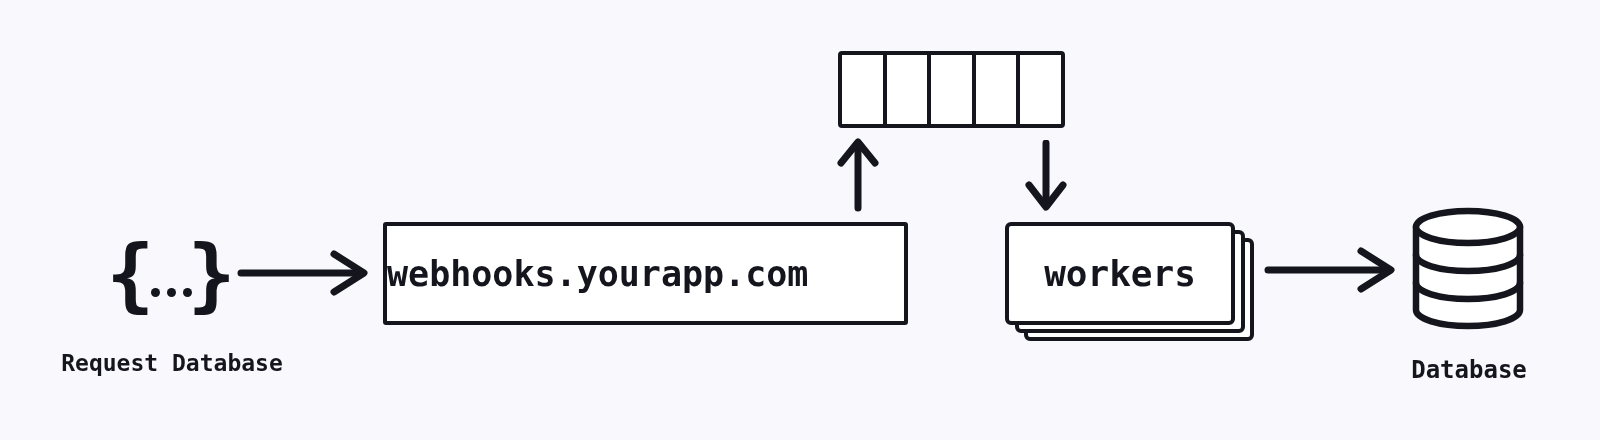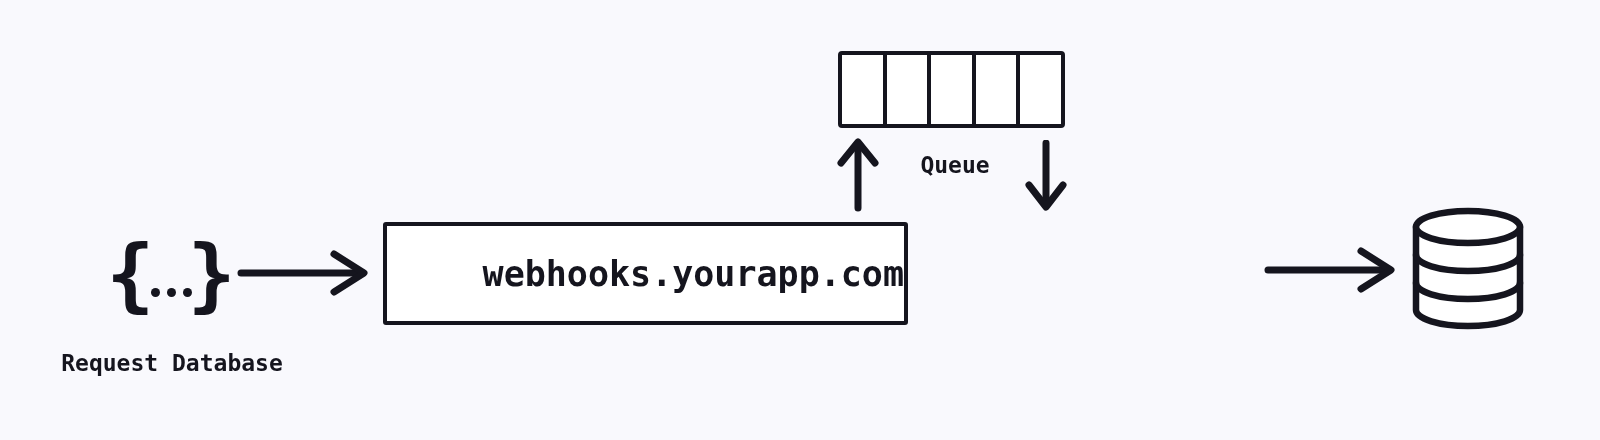--- a/index.html
+++ b/index.html
@@ -51,21 +51,21 @@
   }
   .payload-label { left: 42px; top: 350px; width: 260px; }
 
   
   .webhook-box {
     position: absolute;
     left: 383px; top: 222px; width: 525px; height: 103px;
     background: var(--fill);
     border: 4px solid var(--ink);
     border-radius: 3px;
-    display: flex; align-items: center; justify-content: flex-end;
+    display: flex; align-items: center; justify-content: flex-start;
   }
   .webhook-box span {
     font-size: 35px; font-weight: 700; white-space: nowrap;
   }
 
   
   .queue {
     position: absolute;
     left: 838px; top: 51px; width: 227px; height: 77px;
     background: var(--fill);
@@ -137,33 +137,40 @@
     <path d="M6 27 L23 6 L40 27"></path>
   </svg>
 
   <div class="queue">
       <div class="queue-cell"></div>
       <div class="queue-cell"></div>
       <div class="queue-cell"></div>
       <div class="queue-cell"></div>
       <div class="queue-cell"></div>
     </div>
-  <div class="label queue-label">Queue</div>
 
   <svg class="arrow arrow-down" width="46" height="72" viewBox="0 0 46 72" fill="none" stroke="currentColor" stroke-width="7" stroke-linecap="round" stroke-linejoin="round">
     <path d="M23 3 V64"></path>
     <path d="M6 45 L23 67 L40 45"></path>
   </svg>
 
+  <div class="workers">
+    <div class="worker-layer l3"></div>
+    <div class="worker-layer l2"></div>
+    <div class="worker-layer front">
+      <span>workers</span>
+    </div>
+  </div>
 
   <svg class="arrow arrow-2" width="140" height="56" viewBox="0 0 140 56" fill="none" stroke="currentColor" stroke-width="7" stroke-linecap="round" stroke-linejoin="round">
     <path d="M6 28 H122"></path>
     <path d="M99 9 L129 28 L99 47"></path>
   </svg>
 
   <svg class="db-icon" width="116" height="126" viewBox="0 0 116 126" stroke="currentColor" stroke-width="6.5" stroke-linecap="round">
     <path d="M6 20 V103 A52 16 0 0 0 110 103 V20" fill="#ffffff"></path>
     <ellipse cx="58" cy="20" rx="52" ry="16" fill="#ffffff"></ellipse>
     <path d="M6 48 A52 16 0 0 0 110 48" fill="none"></path>
     <path d="M6 76 A52 16 0 0 0 110 76" fill="none"></path>
   </svg>
+  <div class="label db-label">Database</div>
 
 </div>
 
 </body></html>

